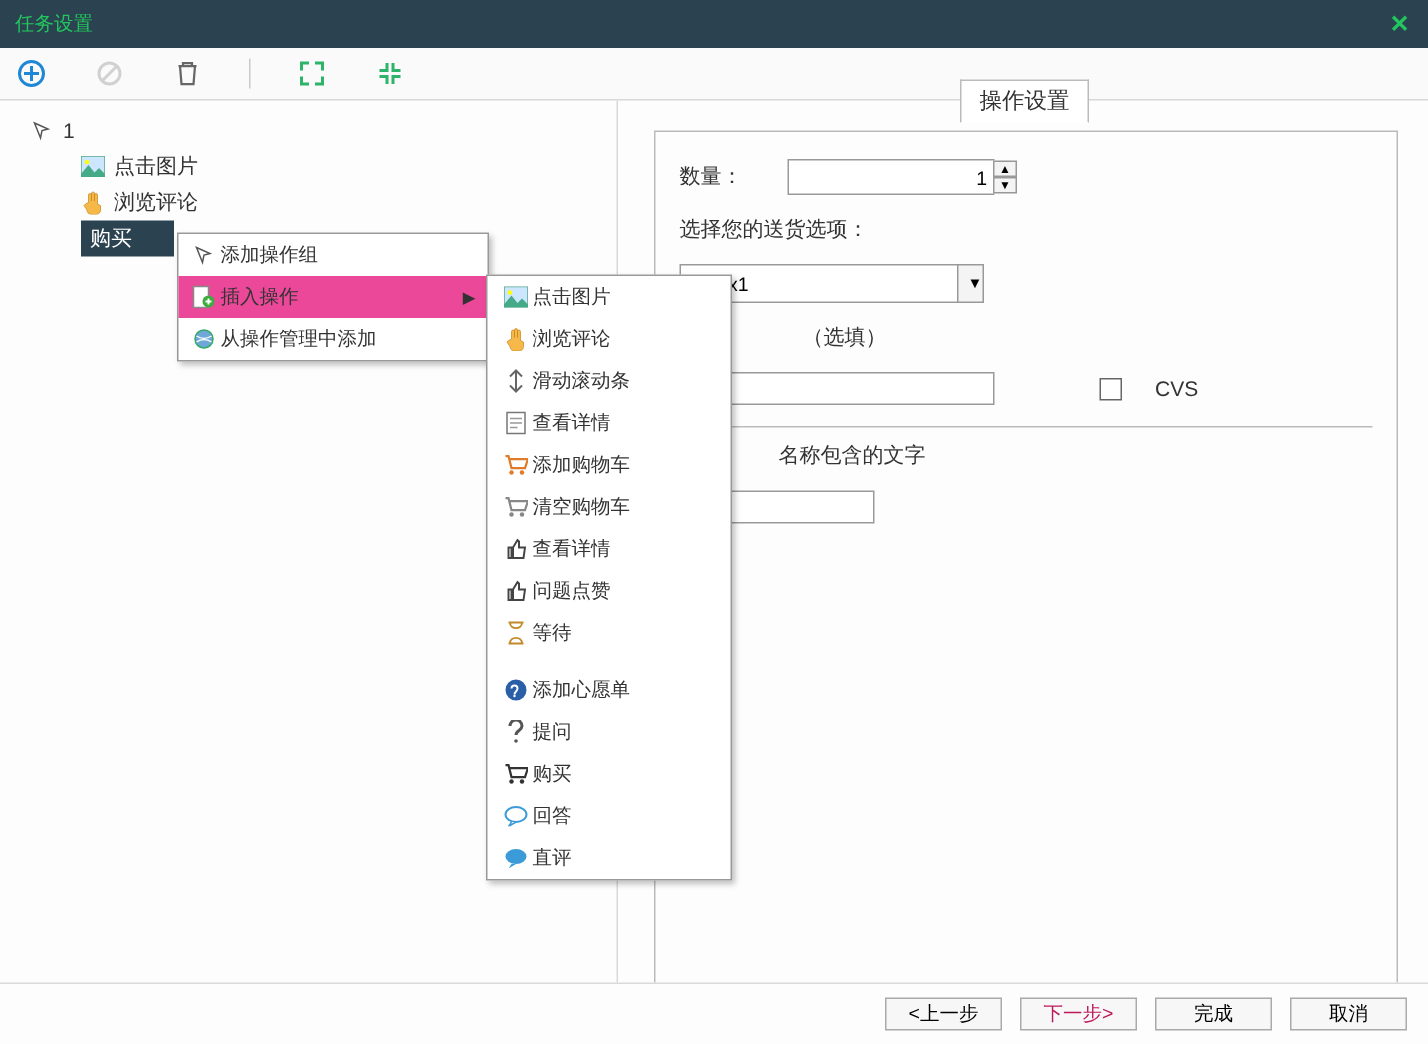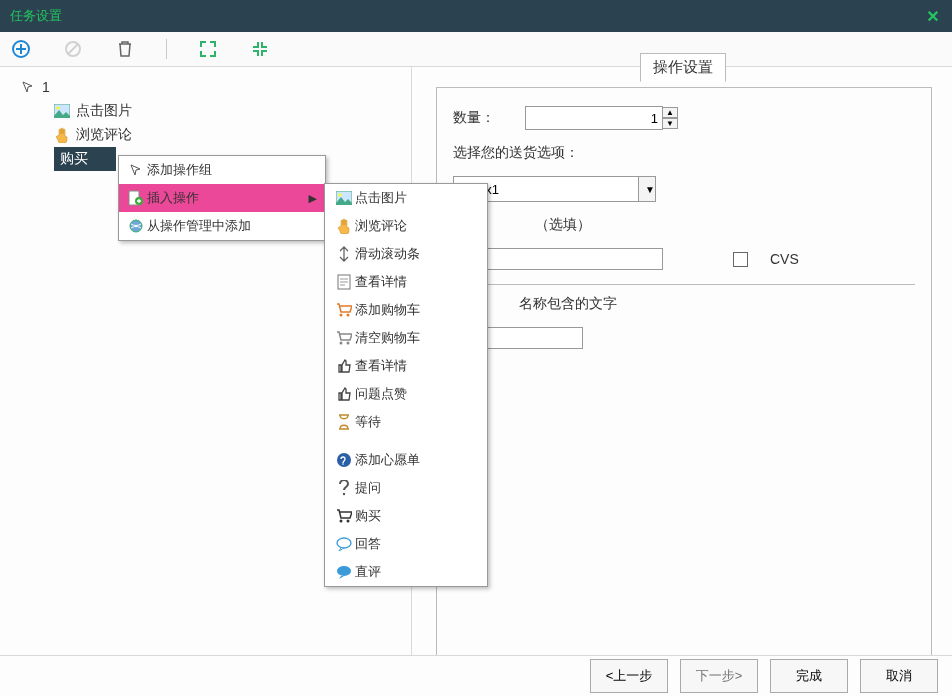--- a/index.html
+++ b/index.html
@@ -31,22 +31,22 @@
   .chk .box{width:13px;height:13px;border:1px solid #666;background:#fff}
   .hr{border:0;border-top:1px solid #bbb;margin:10px 0}
   .context-menu{position:absolute;top:155px;left:118px;width:206px;background:#fff;border:1px solid #999;box-shadow:2px 2px 4px rgba(0,0,0,0.25);z-index:10}
   .cm-item{height:28px;display:flex;align-items:center;padding:0 8px;gap:2px;cursor:pointer;font-size:13px}
   .cm-item .mi-icon{width:18px;height:18px;display:inline-flex;align-items:center;justify-content:center}
   .cm-item.hover{background:#ec4899}
   .cm-item .arrow{margin-left:auto;font-size:11px;color:#333}
   .submenu{position:absolute;top:183px;left:324px;width:162px;background:#fff;border:1px solid #999;box-shadow:2px 2px 4px rgba(0,0,0,0.25);z-index:11}
   .submenu .cm-item{padding:0 10px}
   .footer{position:absolute;bottom:0;left:0;right:0;height:40px;border-top:1px solid #d9d9d9;display:flex;align-items:center;justify-content:flex-end;gap:12px;padding-right:14px;background:#fdfdfd}
-  .footer button{min-width:78px;height:34px;border:1px solid #aaa;background:#f7f7f7;font-size:13px;cursor:pointer;font-family:inherit}
-  .footer button:disabled{color:#737373;cursor:default}
+  .footer button{min-width:78px;height:22px;border:1px solid #aaa;background:#f7f7f7;font-size:13px;cursor:pointer;font-family:inherit}
+  .footer button:disabled{color:#be185d;cursor:default}
   svg{display:block}
   .op-tab{position:absolute;top:-14px;left:228px;border:1px solid #bbb;border-bottom:1px solid #fff;background:#fff;padding:4px 12px;font-size:15px;z-index:2}
   .right-inner{border:1px solid #bbb;margin-top:8px;padding:18px 16px 16px 16px;min-height:560px;position:relative}
 </style>
 </head>
 <body>
 <div class="window">
 
 <div class="titlebar">
   <span class="title">任务设置</span>

